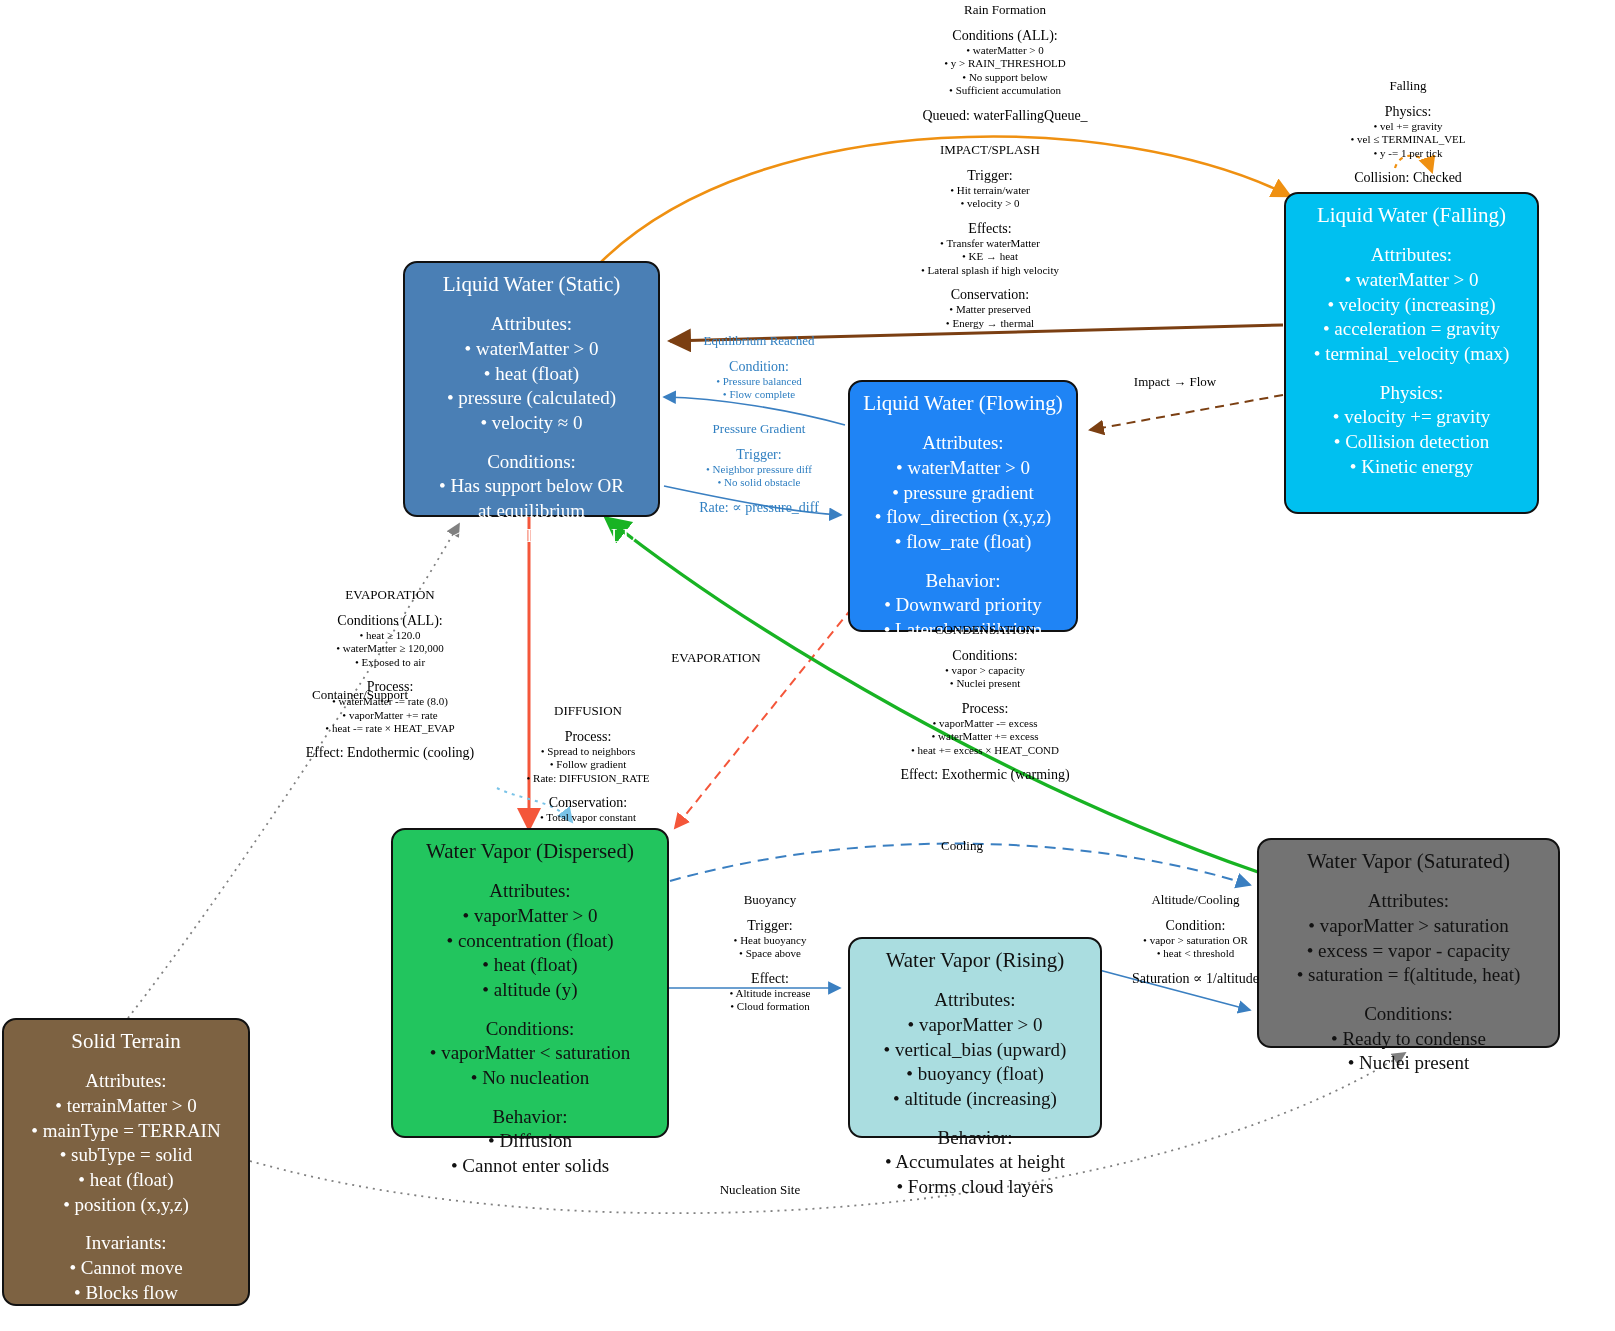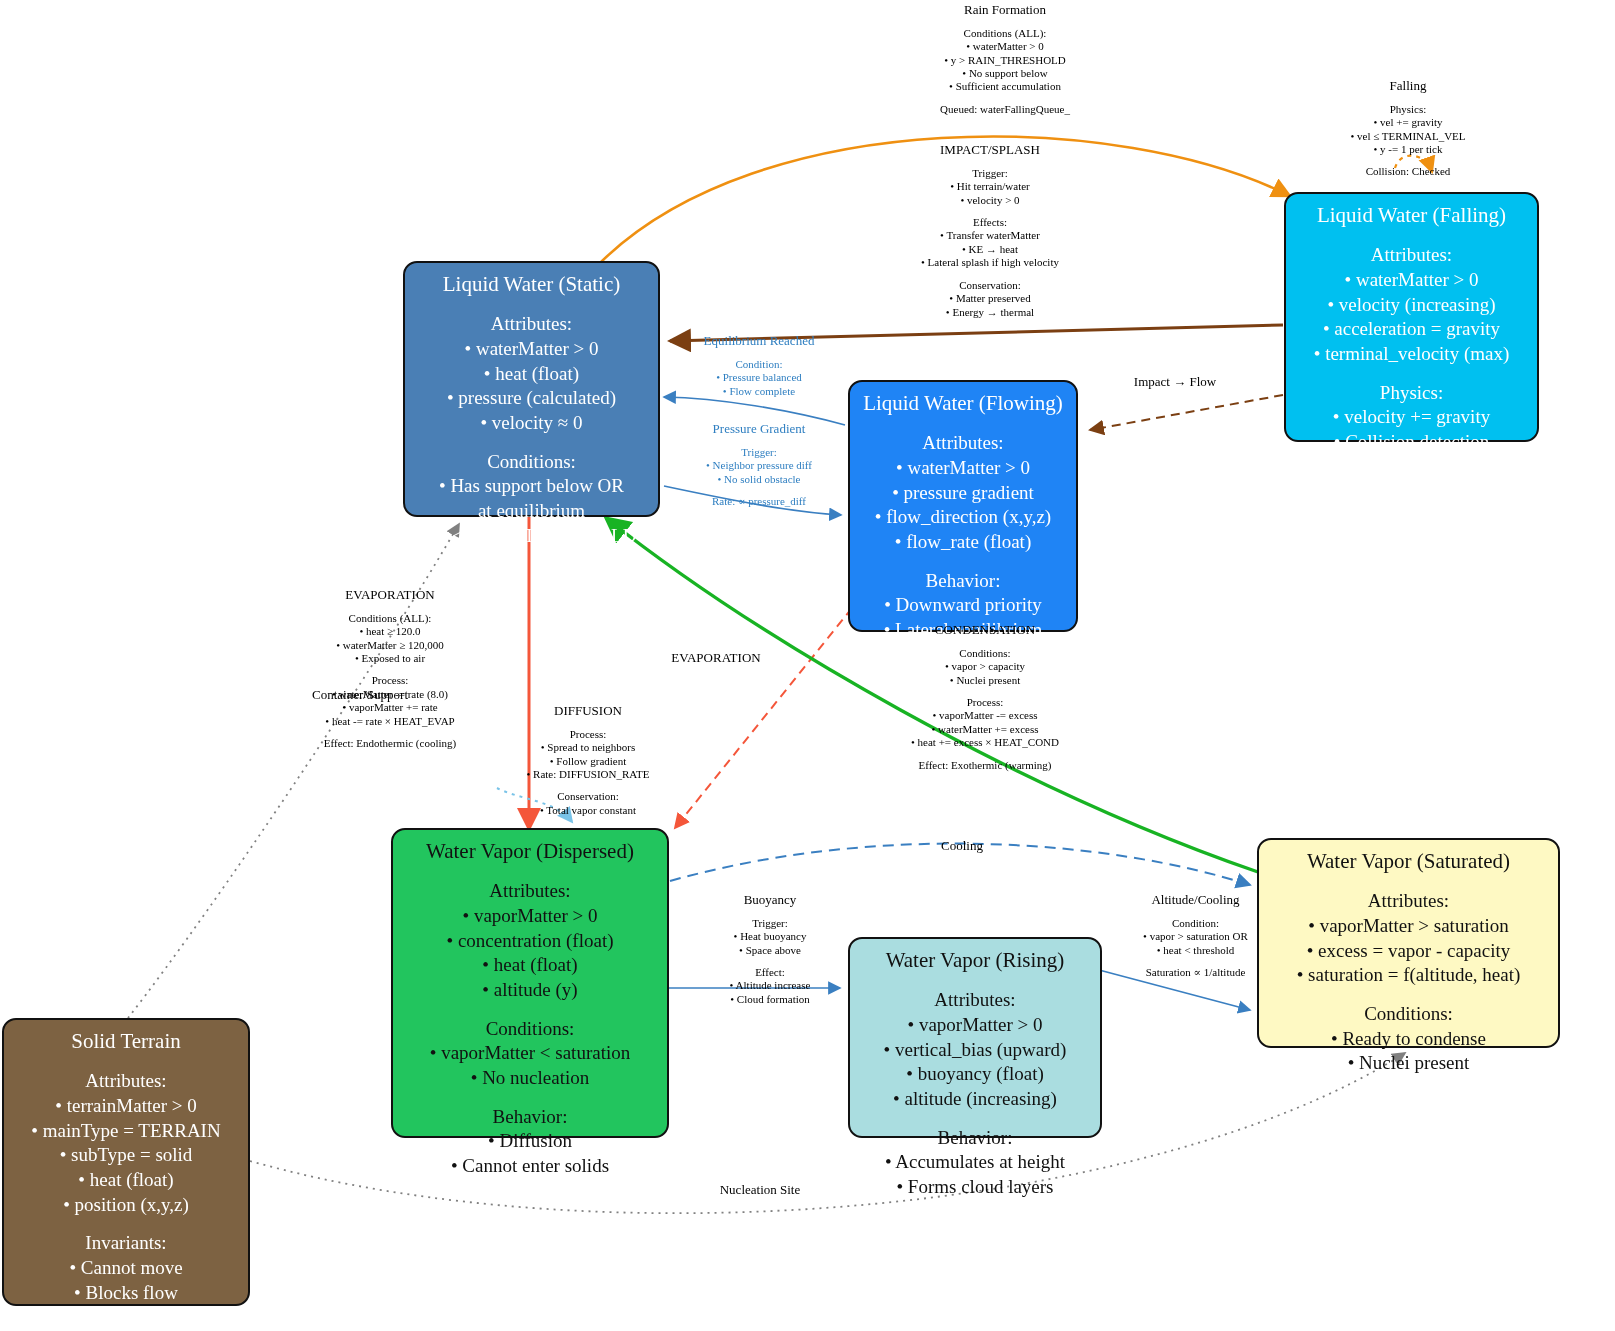--- a/index.html
+++ b/index.html
@@ -14,27 +14,27 @@
   .node .ttl{font-size:21px;margin-bottom:14px;display:block;}
   .node .sec{display:block;margin-top:14px;}
   .node .li{display:block;}
 
   
   .n-static   {background:#4a7fb5;color:#ffffff;}
   .n-falling  {background:#00c0f0;color:#ffffff;}
   .n-flowing  {background:#1f84f5;color:#ffffff;}
   .n-dispersed{background:#22c55e;color:#111111;}
   .n-rising   {background:#aadde0;color:#111111;}
-  .n-saturated{background:#fef9c3;color:#111111;}
+  .n-saturated{background:#737373;color:#111111;}
   .n-terrain  {background:#7d6242;color:#ffffff;}
 
   
   .lbl{position:absolute;text-align:center;line-height:1.22;white-space:nowrap;}
   .lbl .hd{display:block;font-size:13px;}
-  .lbl .sub{display:block;font-size:11px;margin-top:9px;}
+  .lbl .sub{display:block;font-size:14px;margin-top:9px;}
   .lbl .li{display:block;font-size:11px;}
   .lbl.blue{color:#2f7fc1;}
   .lbl.blue .hd{font-weight:normal;}
 </style>
 </head>
 <body>
 
 <div id="canvas">
 
   <svg class="edges" viewBox="0 0 1615 1331">
@@ -99,21 +99,21 @@
     <span class="li">• waterMatter &gt; 0</span>
     <span class="li">• heat (float)</span>
     <span class="li">• pressure (calculated)</span>
     <span class="li">• velocity ≈ 0</span>
     <span class="sec">Conditions:</span>
     <span class="li">• Has support below OR</span>
     <span class="li">at equilibrium</span>
     <span class="li">• y ≤ RAIN_THRESHOLD</span>
   </div>
 
-  <div class="node n-falling" style="left:1284px;top:192px;width:255px;height:250px;">
+  <div class="node n-falling" style="left:1284px;top:192px;width:255px;height:322px;">
     <span class="ttl">Liquid Water (Falling)</span>
     <span class="sec">Attributes:</span>
     <span class="li">• waterMatter &gt; 0</span>
     <span class="li">• velocity (increasing)</span>
     <span class="li">• acceleration = gravity</span>
     <span class="li">• terminal_velocity (max)</span>
     <span class="sec">Physics:</span>
     <span class="li">• velocity += gravity</span>
     <span class="li">• Collision detection</span>
     <span class="li">• Kinetic energy</span>

